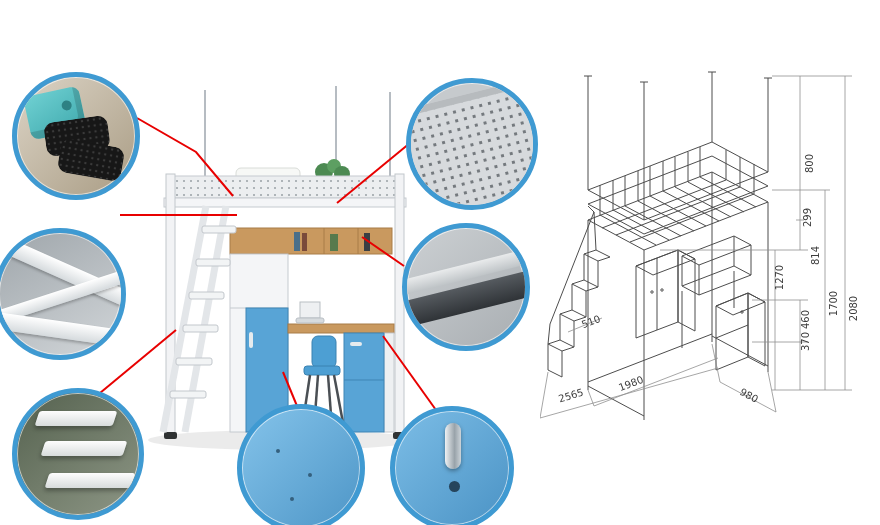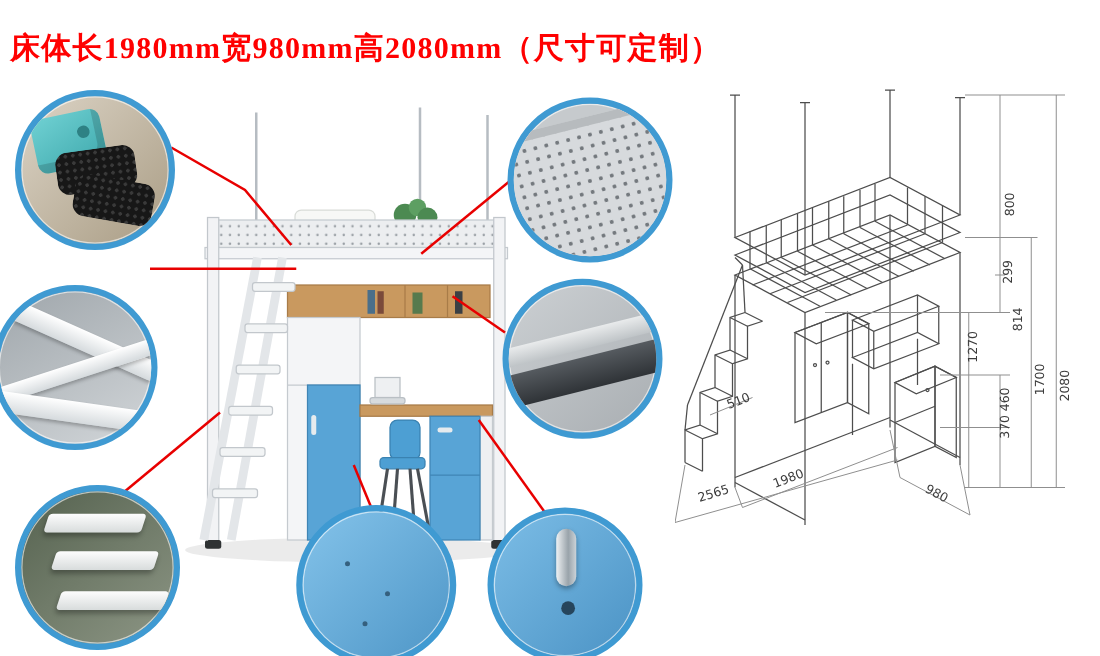--- a/index.html
+++ b/index.html
@@ -80,21 +80,20 @@
   .rv  { transform:rotate(-90deg); }
   .r21 { transform:rotate(-21deg); }
   .r17 { transform:rotate(-17deg); }
   .r28 { transform:rotate(28deg); }
 </style>
 </head>
 <body>
 
 <div class="stage">
 
-  <div class="title">床体长1980mm宽980mm高2080mm（尺寸可定制）</div>
 
   <div class="photo">
     <svg viewBox="0 0 300 385" width="300" height="385">
       <defs>
         <pattern id="holes" width="7" height="7" patternUnits="userSpaceOnUse">
           <circle cx="3" cy="3" r="1" fill="#9aa0a5"></circle>
         </pattern>
       </defs>
       <ellipse cx="165" cy="360" rx="135" ry="10" fill="rgba(0,0,0,0.08)"></ellipse>
       <g stroke="#b6bcc2" stroke-width="2">

